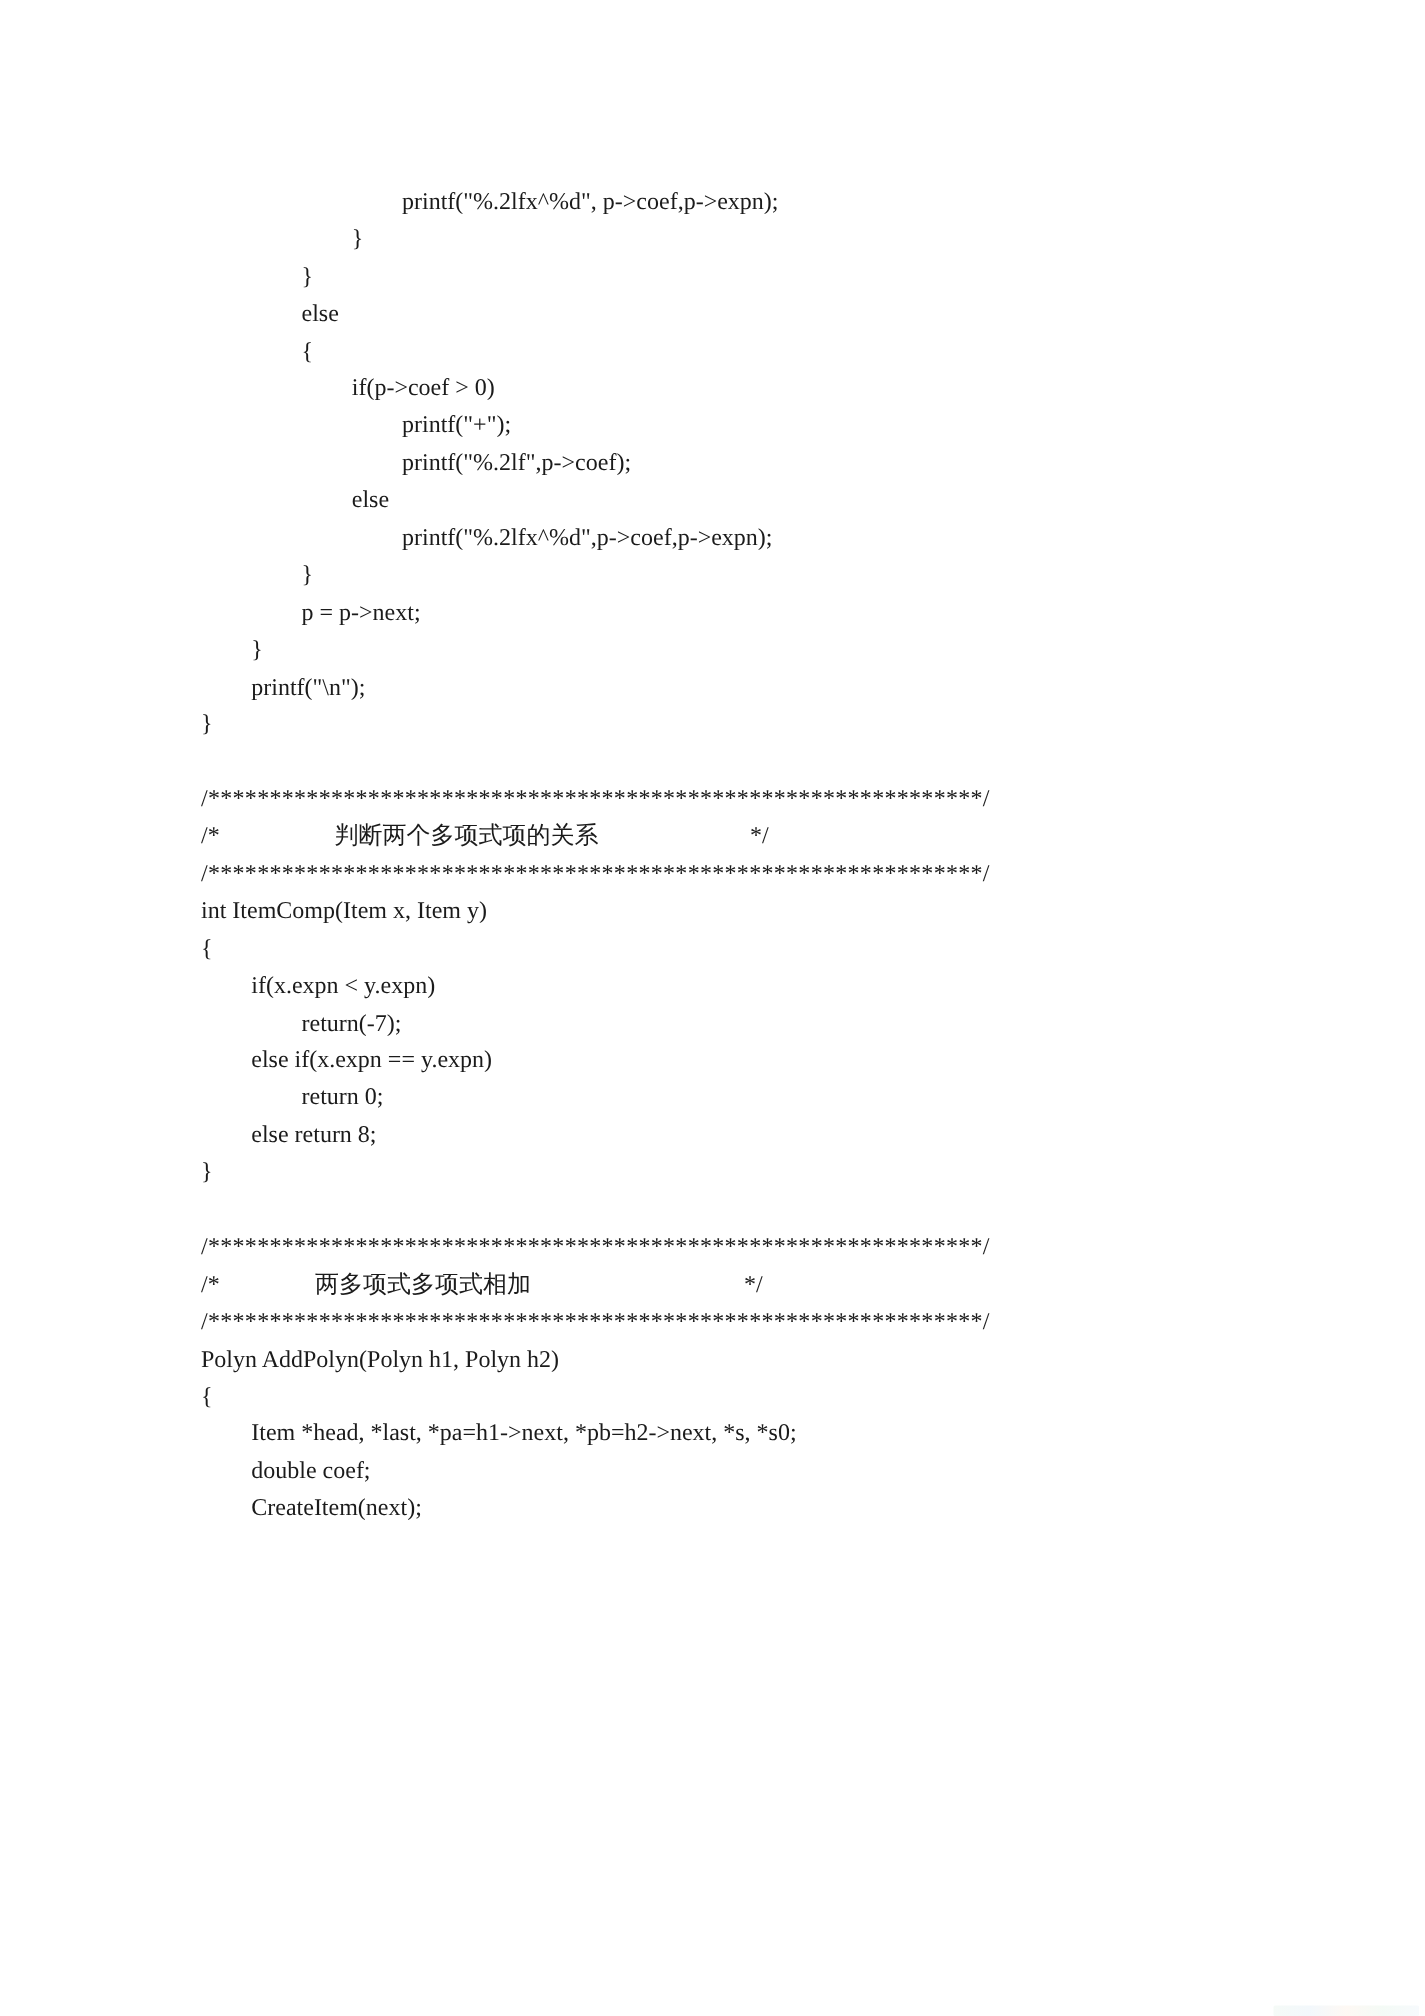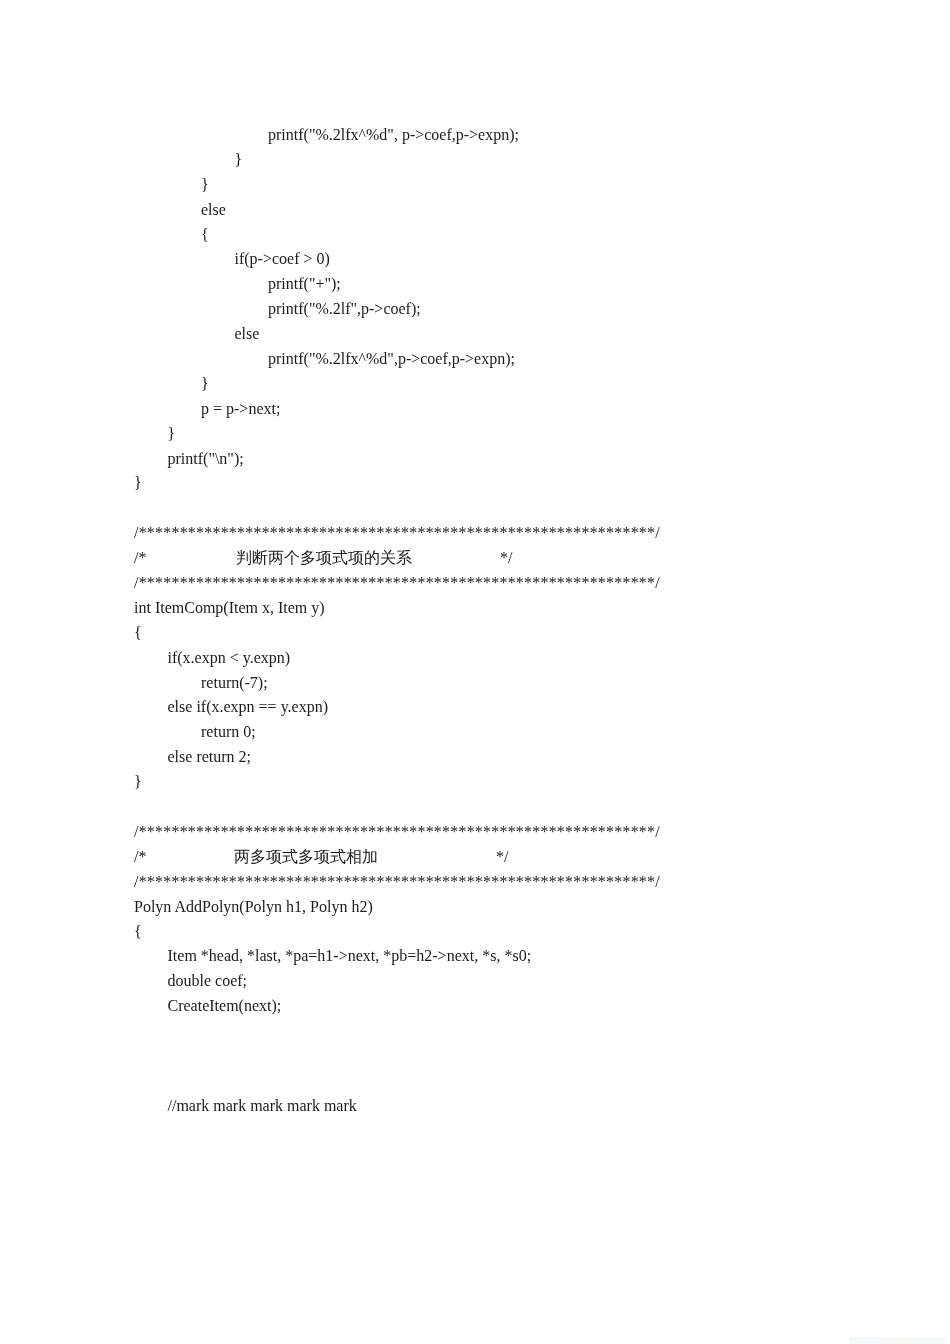--- a/index.html
+++ b/index.html
@@ -30,23 +30,23 @@
   .blank { height: 24.9px; }
   .i0 { padding-left: 0; }
   .i1 { padding-left: 33.5px; }
   .i2 { padding-left: 67px; }
   .i3 { padding-left: 100.5px; }
   .i4 { padding-left: 134px; }
   .sep { letter-spacing: 0.2px; }
   .cmt { position: relative; }
   .cmt span { position: absolute; top: 0; }
   .cmt .co { left: 0; }
-  .c1 .cl { left: 102px; }
+  .c1 .cl { left: 89px; }
   .c1 .cc { left: 366px; }
-  .c2 .cl { left: 100px; }
+  .c2 .cl { left: 76px; }
   .c2 .cc { left: 362px; }
   .watermark {
     position: absolute;
     left: 849px;
     top: 1337px;
     width: 97px;
     height: 7px;
     background: linear-gradient(90deg, #f0f8f3, #ecf4fa, #fdf5ee, #eef8f1, #f2f7fb);
     opacity: 0.65;
     border-radius: 1px;
@@ -83,21 +83,21 @@
       <span class="cc">*/</span>
     </div>
     <div class="ln i0 sep">/***************************************************************/</div>
 
     <div class="ln i0">int ItemComp(Item x, Item y)</div>
     <div class="ln i0">{</div>
     <div class="ln i1">if(x.expn &lt; y.expn)</div>
     <div class="ln i2">return(-7);</div>
     <div class="ln i1">else if(x.expn == y.expn)</div>
     <div class="ln i2">return 0;</div>
-    <div class="ln i1">else return 2;</div>
+    <div class="ln i1">else return 8;</div>
     <div class="ln i0">}</div>
 
     <div class="blank"></div>
 
     <div class="ln i0 sep">/***************************************************************/</div>
     <div class="ln i0 cmt c2">
       <span class="co">/*</span>
       <span class="cl">两多项式多项式相加</span>
       <span class="cc">*/</span>
     </div>
@@ -106,18 +106,17 @@
     <div class="ln i0">Polyn AddPolyn(Polyn h1, Polyn h2)</div>
     <div class="ln i0">{</div>
     <div class="ln i1">Item *head, *last, *pa=h1-&gt;next, *pb=h2-&gt;next, *s, *s0;</div>
     <div class="ln i1">double coef;</div>
     <div class="ln i1">CreateItem(next);</div>
 
     <div class="blank"></div>
     <div class="blank"></div>
     <div class="blank"></div>
 
-    <div class="ln i1">//mark mark mark mark mark</div>
 
   </div>
 
   <div class="watermark"></div>
 </div>
 
 </body></html>

